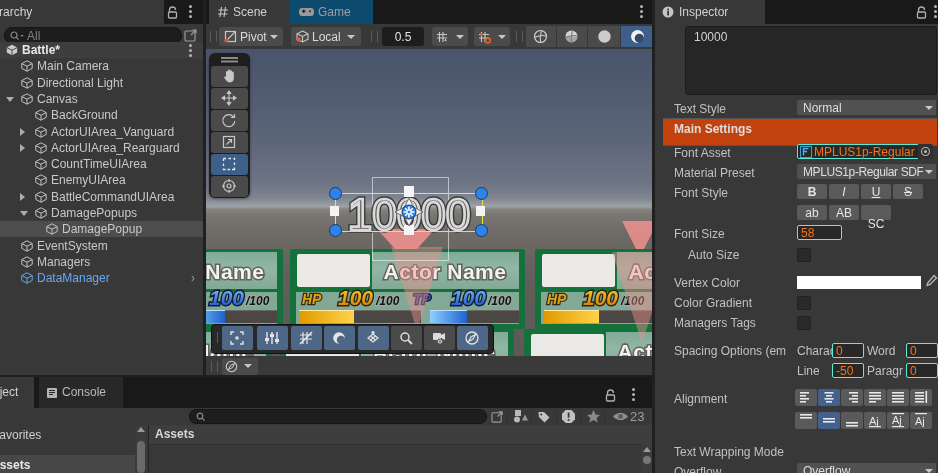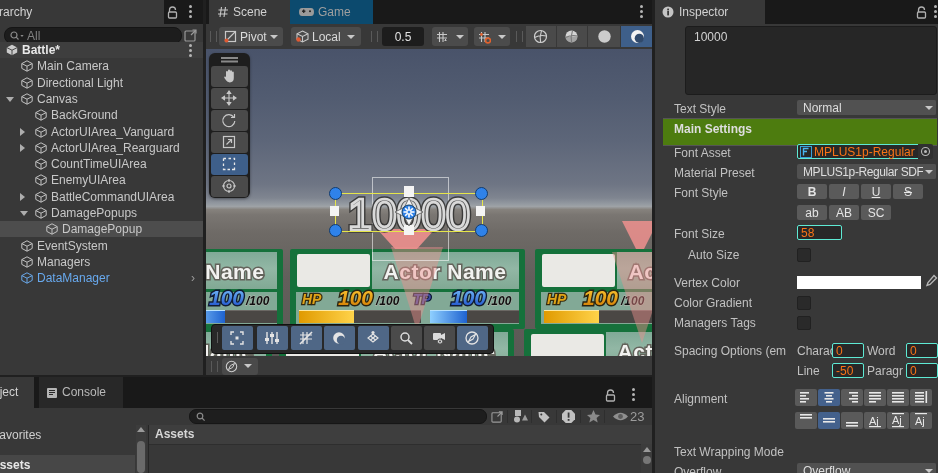--- a/index.html
+++ b/index.html
@@ -633,21 +633,21 @@
   <div class="abs" style="left:30px;top:26px;width:250px;height:67px;background:#262626;border:1px solid #1c1c1c;border-radius:3px;">
     <div class="abs" style="left:8px;top:3px;color:#d2d2d2;">10000</div>
   </div>
 
   <div class="ilabel" style="top:102px;">Text Style</div>
   <div class="dd" style="left:142px;top:100px;width:139px;">
         <div class="ddt">Normal</div>
         <div class="caret"></div>
       </div>
 
-  <div class="abs" style="left:8px;top:118px;width:274px;height:28px;background:#4d7c0f;border:1px solid #555555;border-left:none;border-right:none;box-sizing:border-box;">
+  <div class="abs" style="left:8px;top:118px;width:274px;height:28px;background:#c2410c;border:1px solid #555555;border-left:none;border-right:none;box-sizing:border-box;">
     <div class="abs" style="left:11px;top:3px;color:#dedede;font-weight:bold;">Main Settings</div>
   </div>
 
   <div class="ilabel" style="top:146px;">Font Asset</div>
   <div class="fld" style="left:142px;top:144px;width:121px;">
     <svg class="abs" style="left:2px;top:1px" width="12" height="12" viewBox="0 0 12 12">
           <rect x="0.5" y="0.5" width="11" height="11" fill="none" stroke="#3aa0d8" stroke-width="1"></rect>
           <path d="M3.5 9.5 V2.5 H8.5 M3.5 5.5 H7" fill="none" stroke="#49b5ef" stroke-width="1.4"></path>
         </svg>
     <span style="left:16px;white-space:nowrap;">MPLUS1p-Regular</span>
@@ -678,21 +678,21 @@
   <div class="btn" style="left:238px;top:184px;width:30px;height:15px;text-decoration:line-through;">
         <div style="margin-top:1px">S</div>
       </div>
   <div class="btn" style="left:142px;top:205px;width:30px;height:15px;">
         <div style="margin-top:1px">ab</div>
       </div>
   <div class="btn" style="left:174px;top:205px;width:30px;height:15px;">
         <div style="margin-top:1px">AB</div>
       </div>
   <div class="btn" style="left:206px;top:205px;width:30px;height:15px;">
-        <div style="margin-top:1px">SC</div>
+        <div style="margin-top:12px">SC</div>
       </div>
 
   <div class="ilabel" style="top:227px;">Font Size</div>
   <div class="fld" style="left:142px;top:225px;width:43px;">
         <span>58</span>
       </div>
   <div class="ilabel" style="left:33px;top:248px;">Auto Size</div>
   <div class="chk" style="left:142px;top:248px;"></div>
 
   <div class="ilabel" style="top:276px;">Vertex Color</div>

